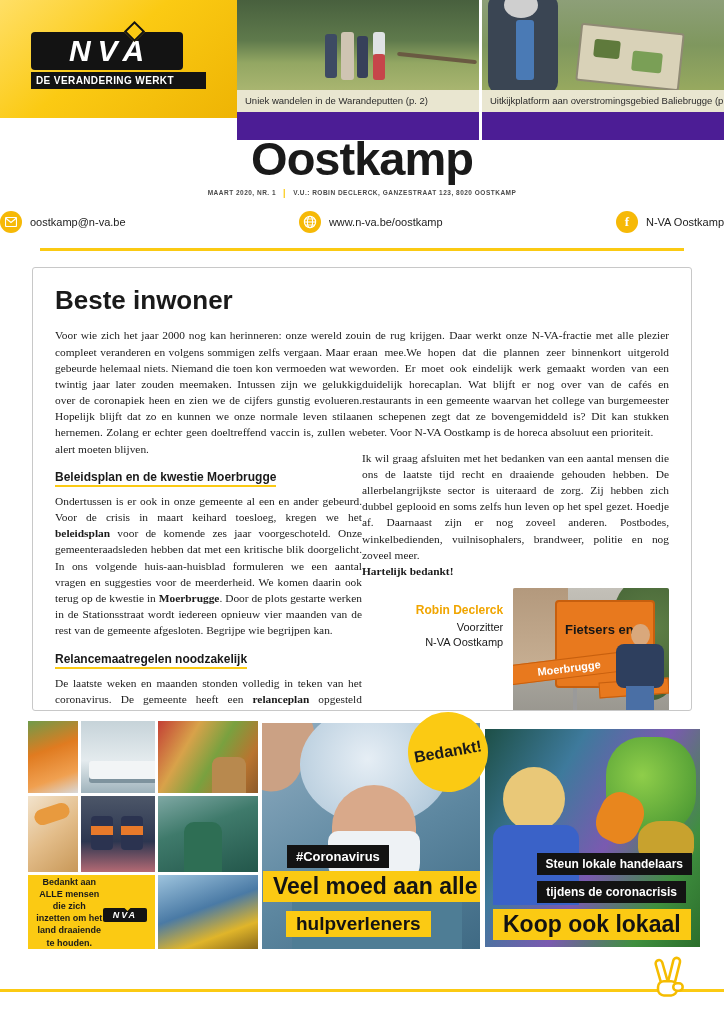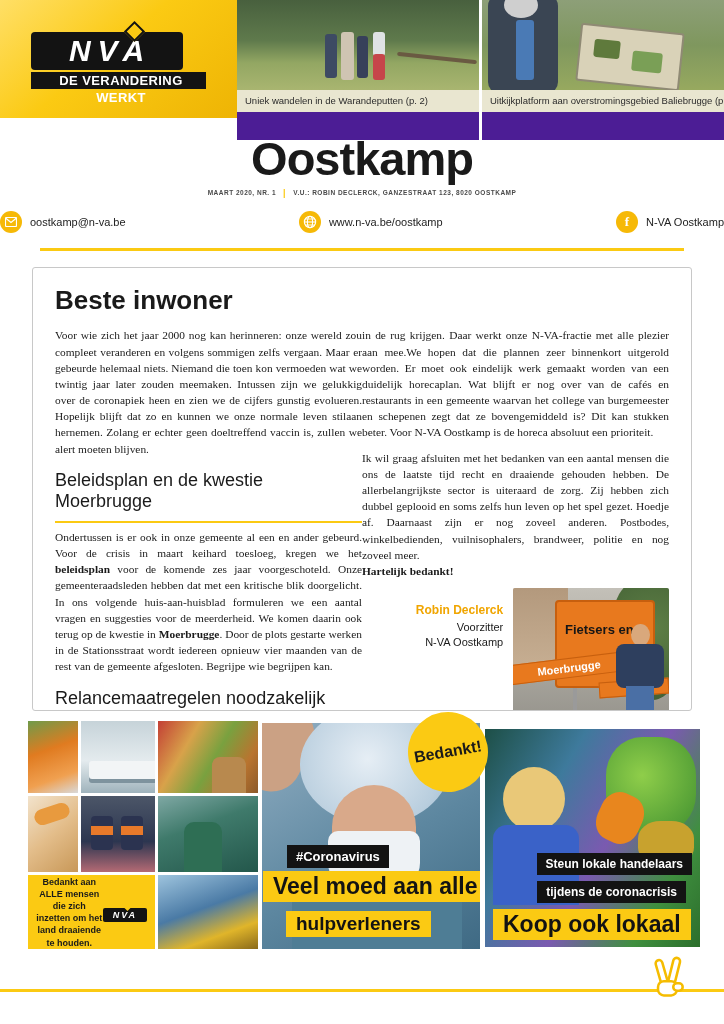--- a/index.html
+++ b/index.html
@@ -10,21 +10,21 @@
   
   .header { position:relative; height:118px; }
   .logo-block { position:absolute; left:0; top:0; width:237px; height:118px;
     background:linear-gradient(140deg,#ffdf66 0%,#fbca13 45%,#eeb404 100%); }
   .logo-box { position:absolute; left:31px; top:32px; width:152px; height:38px;
     background:#131313; border-radius:4px; display:flex; align-items:center; justify-content:center; }
   .logo-text { color:#fff; font-weight:bold; font-style:italic; font-size:30px; letter-spacing:7px; padding-left:6px; }
   .logo-diamond { position:absolute; left:96px; top:-8px; width:15px; height:15px;
     background:#fbca13; border:2px solid #131313; transform:rotate(45deg); }
   .tagline-bar { position:absolute; left:31px; top:72px; width:175px; height:17px; background:#131313;
-    color:#fff; font-size:13px; font-weight:bold; letter-spacing:.4px; line-height:17px; padding-left:5px;text-align:center; }
+    color:#fff; font-size:10px; font-weight:bold; letter-spacing:.4px; line-height:17px; padding-left:5px; }
   .hphoto { position:absolute; top:0; height:140px; overflow:hidden; background:#4c1d95; }
   .hphoto .pic { position:relative; height:90px; overflow:hidden; }
   .hphoto .cap { height:22px; background:#e9e6d0; color:#2b2b2b; font-size:9.5px;
     line-height:22px; padding:0 8px; white-space:nowrap; overflow:hidden; }
   .pic1-bg { position:absolute; inset:0;
     background:linear-gradient(180deg,#48603e 0%,#5f7a4c 45%,#93a763 70%,#a9b570 100%); }
   .pic2-bg { position:absolute; inset:0;
     background:linear-gradient(180deg,#8d9f78 0%,#7f975e 50%,#97a95f 100%); }
   .fig { position:absolute; border-radius:3px; }
 
@@ -39,22 +39,22 @@
   .yellow-rule { border:none; border-top:3px solid #fbca13; margin:15px 40px 0 40px; }
 
   
   .article { margin:16px 32px 0 32px; border:1px solid #c8c8c8; border-radius:3px;
     padding:17px 22px 14px 22px; height:444px; overflow:hidden; }
   .article h1 { font-size:26px; margin-bottom:11px; }
   .cols { display:flex; }
   .col { flex:1; min-width:0; }
   .body-p { font-family:"Liberation Serif", serif; font-size:11.4px; line-height:1.42;
     text-align:justify; margin-bottom:9px; }
-  .subhead { display:inline-block; font-size:18px; font-weight:normal; border-bottom:2px solid #fbca13;
-    padding-bottom:9px; margin:4px 0 6px 0; }
+  .subhead { display:inline-block; font-size:12px; font-weight:bold; border-bottom:2px solid #fbca13;
+    padding-bottom:1px; margin:4px 0 6px 0; }
   .closing-row { display:flex; gap:10px; margin-top:2px; }
   .closing-left { width:46%; }
   .sig { text-align:right; margin-top:14px; font-size:11px; line-height:1.45; }
   .sig .name { color:#f0a500; font-weight:bold; font-size:12px; }
   .art-photo { flex:1; position:relative; height:152px; overflow:hidden; border-radius:2px;
     background:linear-gradient(180deg,#c3c0b8 0%,#a8a59d 55%,#8f8d86 100%); }
   .ap-building { position:absolute; left:0; top:0; width:55px; height:90px;
     background:linear-gradient(180deg,#b3997d,#c9b195); }
   .ap-tree { position:absolute; right:-12px; top:-8px; width:70px; height:120px; border-radius:40%;
     background:radial-gradient(circle at 60% 40%,#5e7f46,#3f5c32); }

